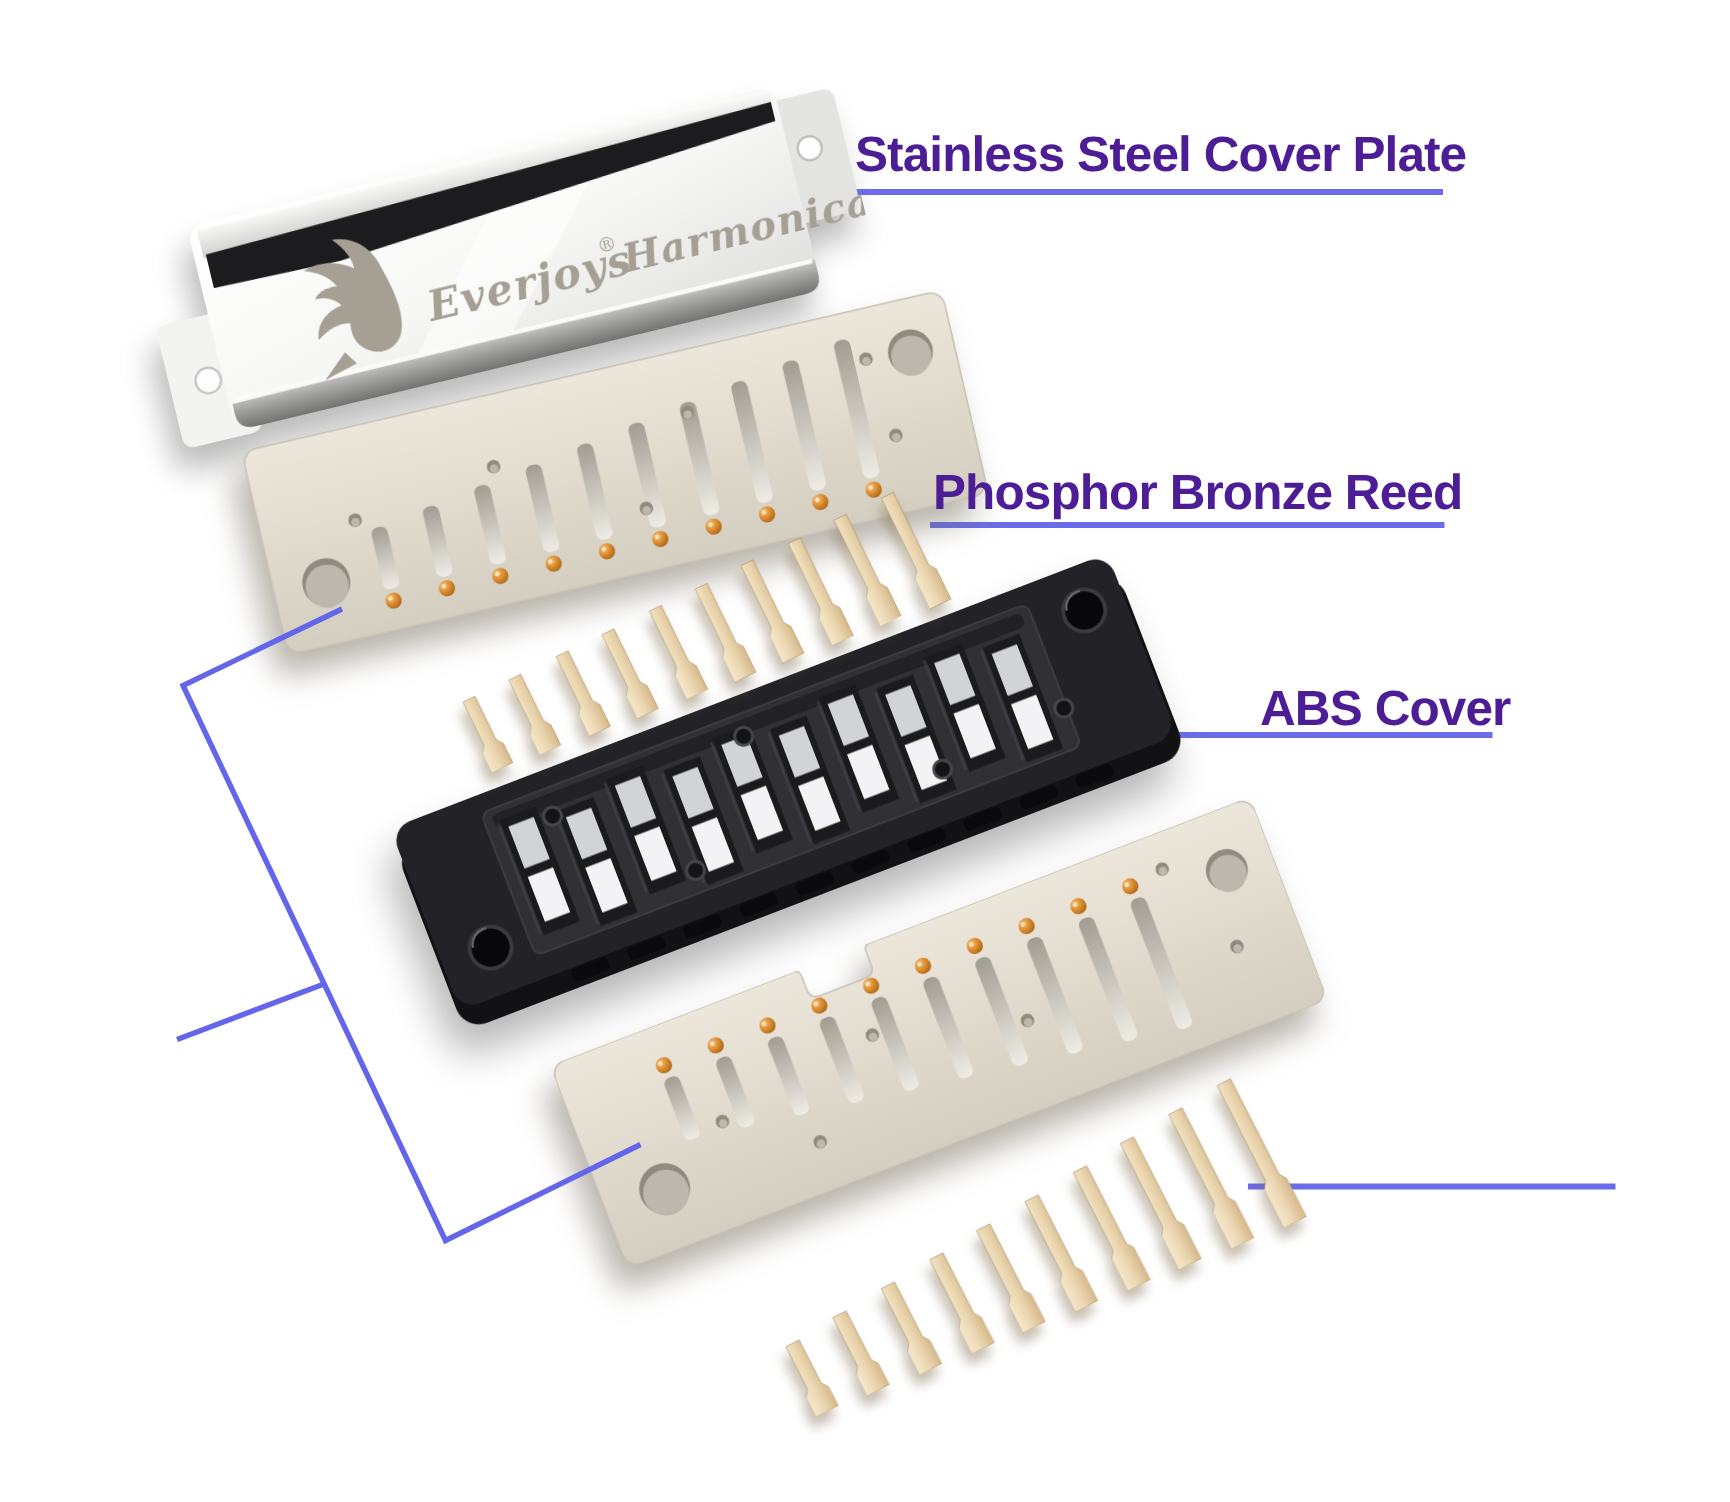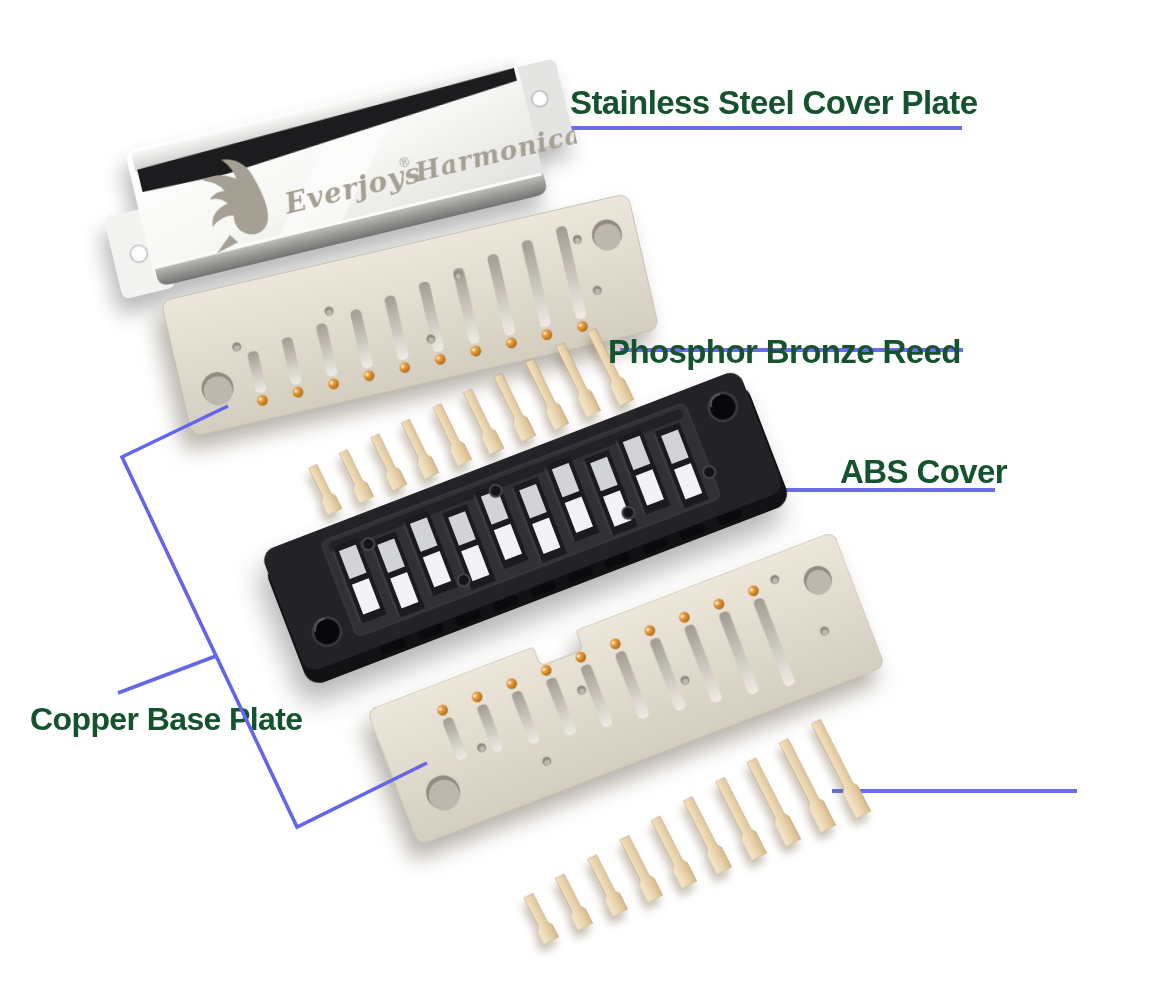--- a/index.html
+++ b/index.html
@@ -12,24 +12,24 @@
   .cover{left:98px;top:100px;width:480px;height:150px;transform:rotate(-13.5deg);z-index:10;
          filter:drop-shadow(-8px 14px 10px rgba(105,105,105,.45));}
   .plate-top{left:170px;top:245px;width:480px;height:140px;transform:rotate(-13deg);z-index:10;
          filter:drop-shadow(-10px 13px 10px rgba(115,105,90,.5));}
   .comb{left:265px;top:452px;width:530px;height:150px;transform:rotate(-21deg);z-index:8;
          filter:drop-shadow(-12px 16px 13px rgba(95,95,95,.45));}
   .plate-bottom{left:376px;top:616px;width:500px;height:145px;transform:rotate(-21deg);z-index:10;
          filter:drop-shadow(-11px 13px 10px rgba(115,105,90,.5));}
   .reed-layer{position:absolute;left:0;top:0;z-index:12;}
   .reed{position:absolute;filter:drop-shadow(-5px 6px 4px rgba(120,100,70,.42));}
-  .label{position:absolute;z-index:20;color:#14532d;font-weight:700;font-size:33px;
+  .label{position:absolute;z-index:20;color:#4c1d95;font-weight:700;font-size:33px;
          letter-spacing:-0.6px;line-height:1.13;white-space:nowrap;}
   #lb-cover{left:570px;top:84px;}
-  #lb-reed-top{left:608px;top:309px;margin-top:24px;}
+  #lb-reed-top{left:622px;top:309px;}
   #lb-comb{left:840px;top:453px;}
   #lb-base{left:30px;top:701px;font-size:32px;}
   #lb-reed-bottom{left:866px;top:720px;}
 </style>
 </head>
 <body>
 
 <div class="canvas">
 
   <svg id="svg-under" class="overlay" viewBox="0 0 1153 1001">
@@ -491,21 +491,18 @@
 
   <div class="label" id="lb-cover">
     <span>Stainless Steel Cover Plate</span>
   </div>
   <div class="label" id="lb-reed-top">
     <span>Phosphor Bronze Reed</span>
   </div>
   <div class="label" id="lb-comb">
     <span>ABS Cover</span>
   </div>
-  <div class="label" id="lb-base">
-    <span>Copper Base Plate</span>
-  </div>
 
   <svg id="svg-over" class="overlay" viewBox="0 0 1153 1001">
       <polyline points="228,406 122,457 297,827 427,763" fill="none" stroke="#6365ea" stroke-width="3.6"></polyline>
       <line x1="118" y1="693" x2="216" y2="656" stroke="#6365ea" stroke-width="3.6"></line>
     </svg>
 </div>
 
 </body></html>

